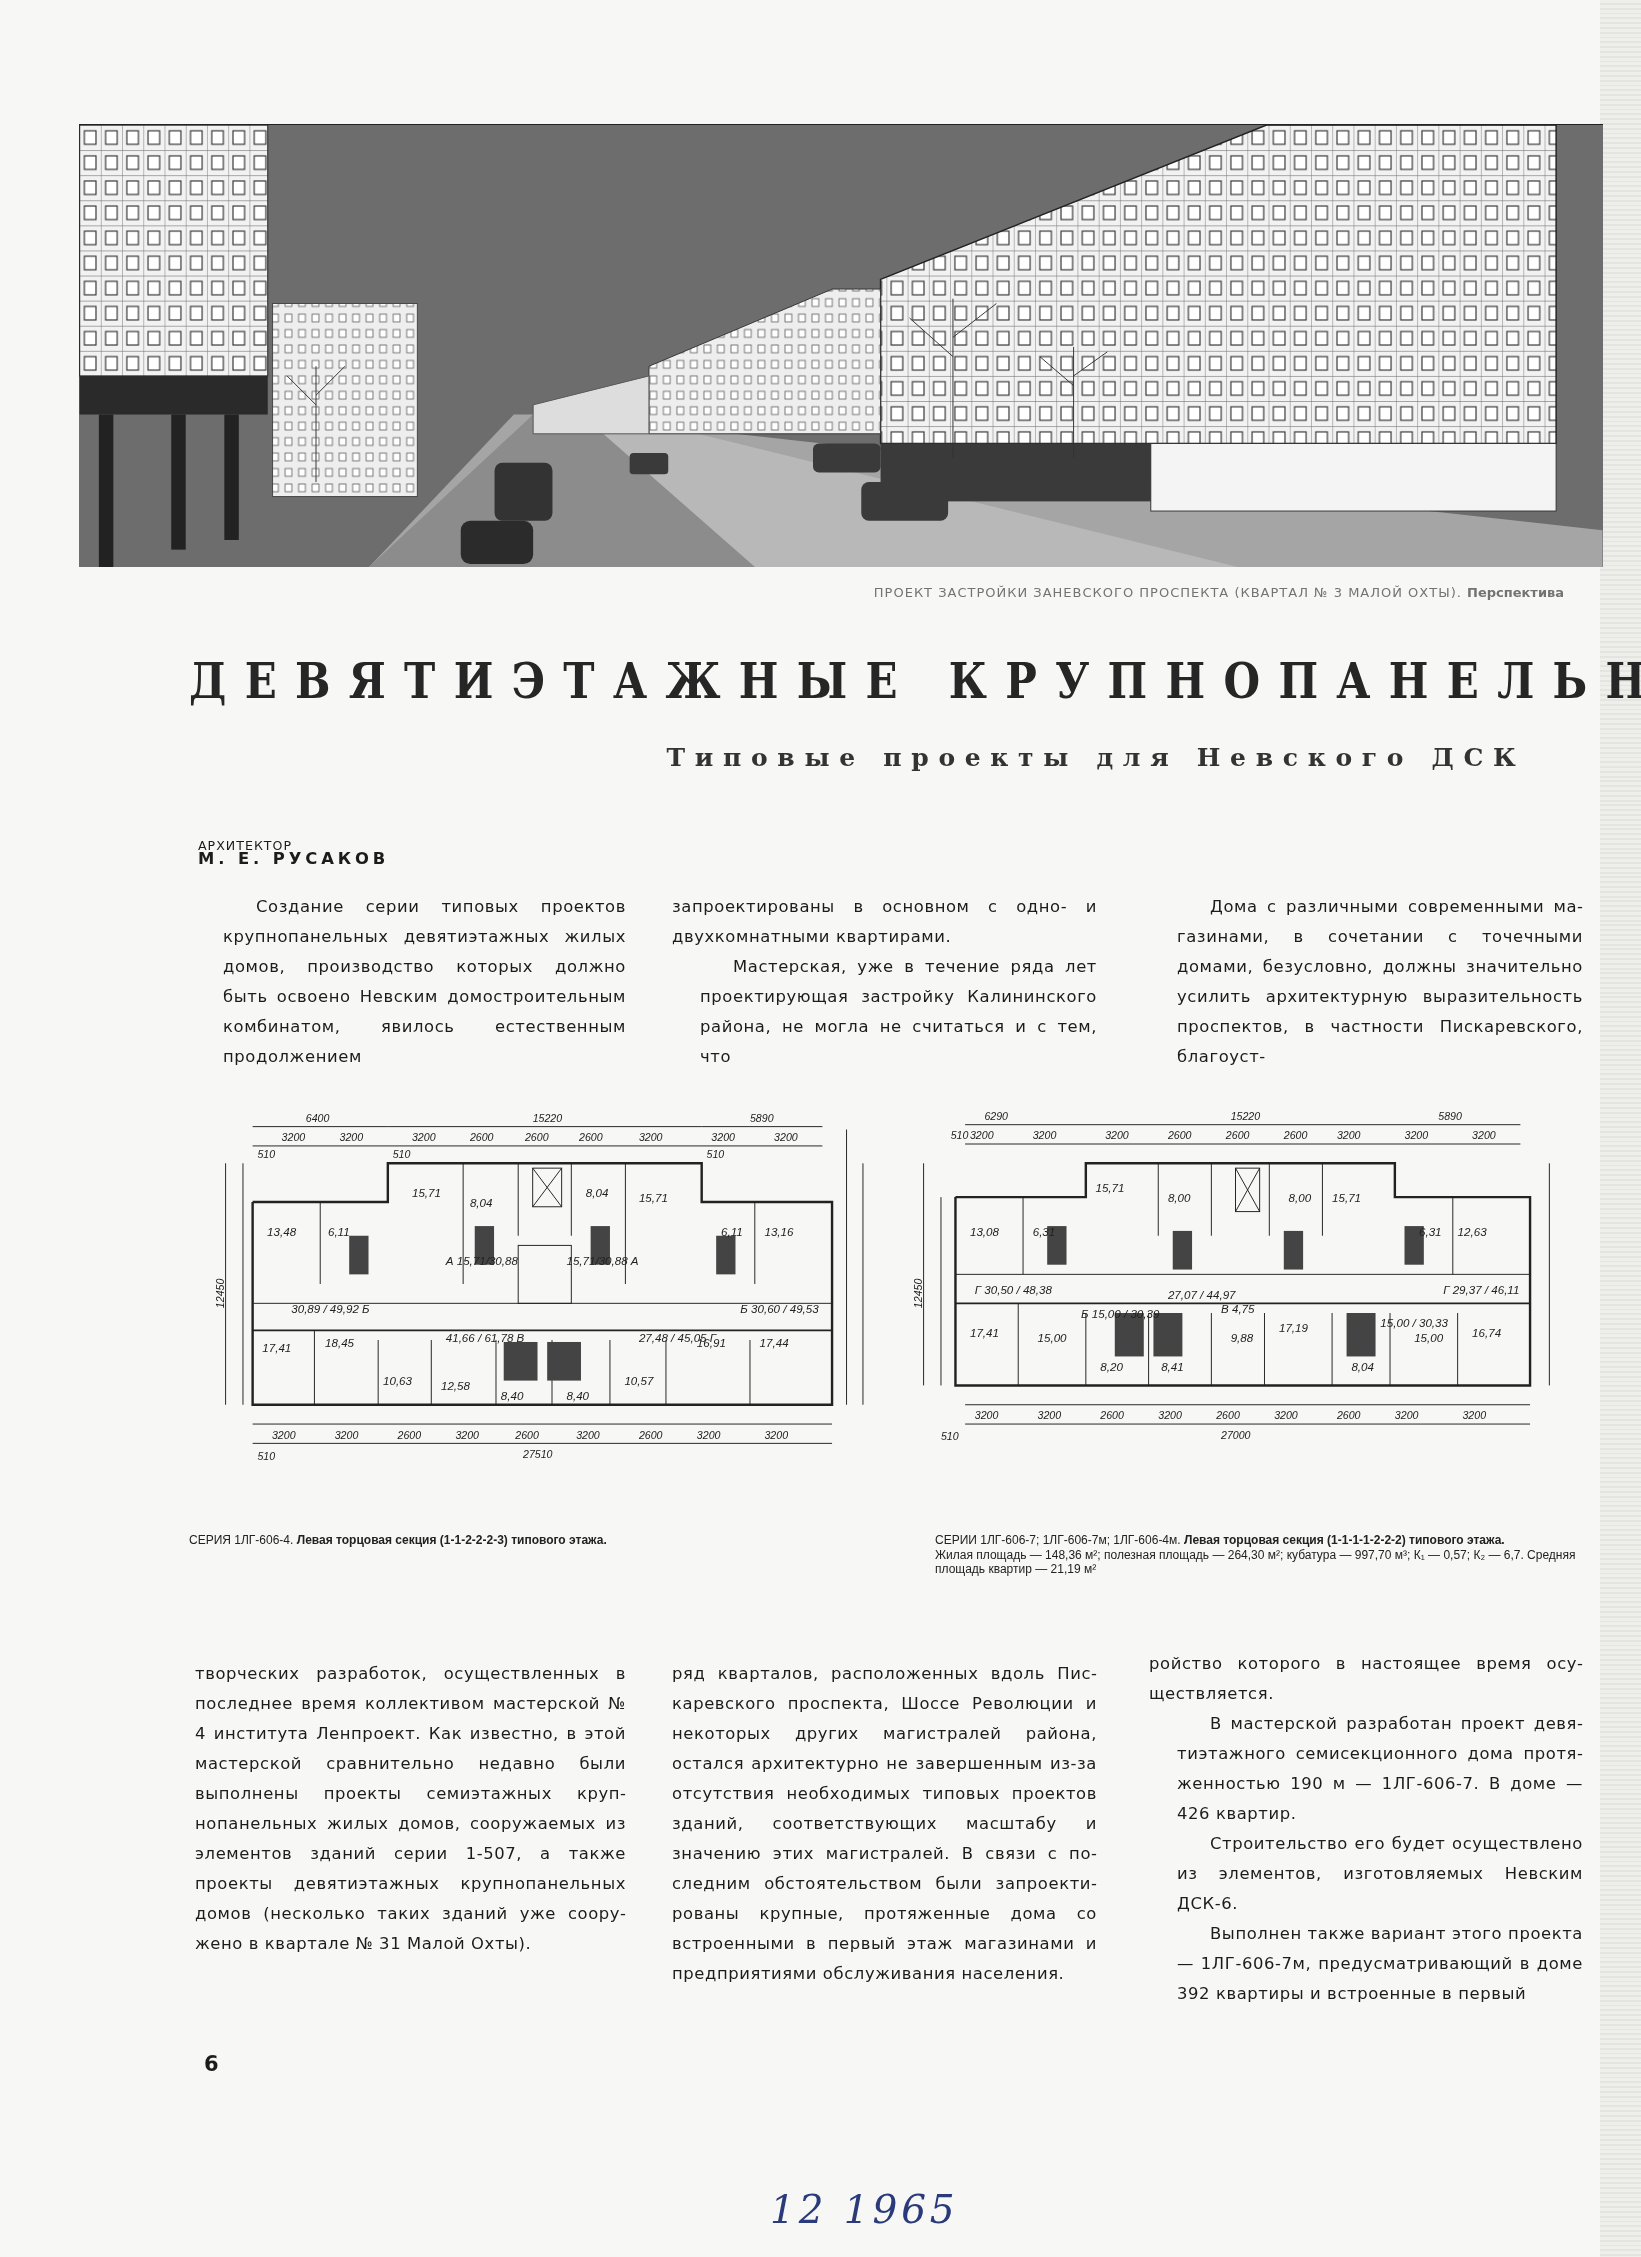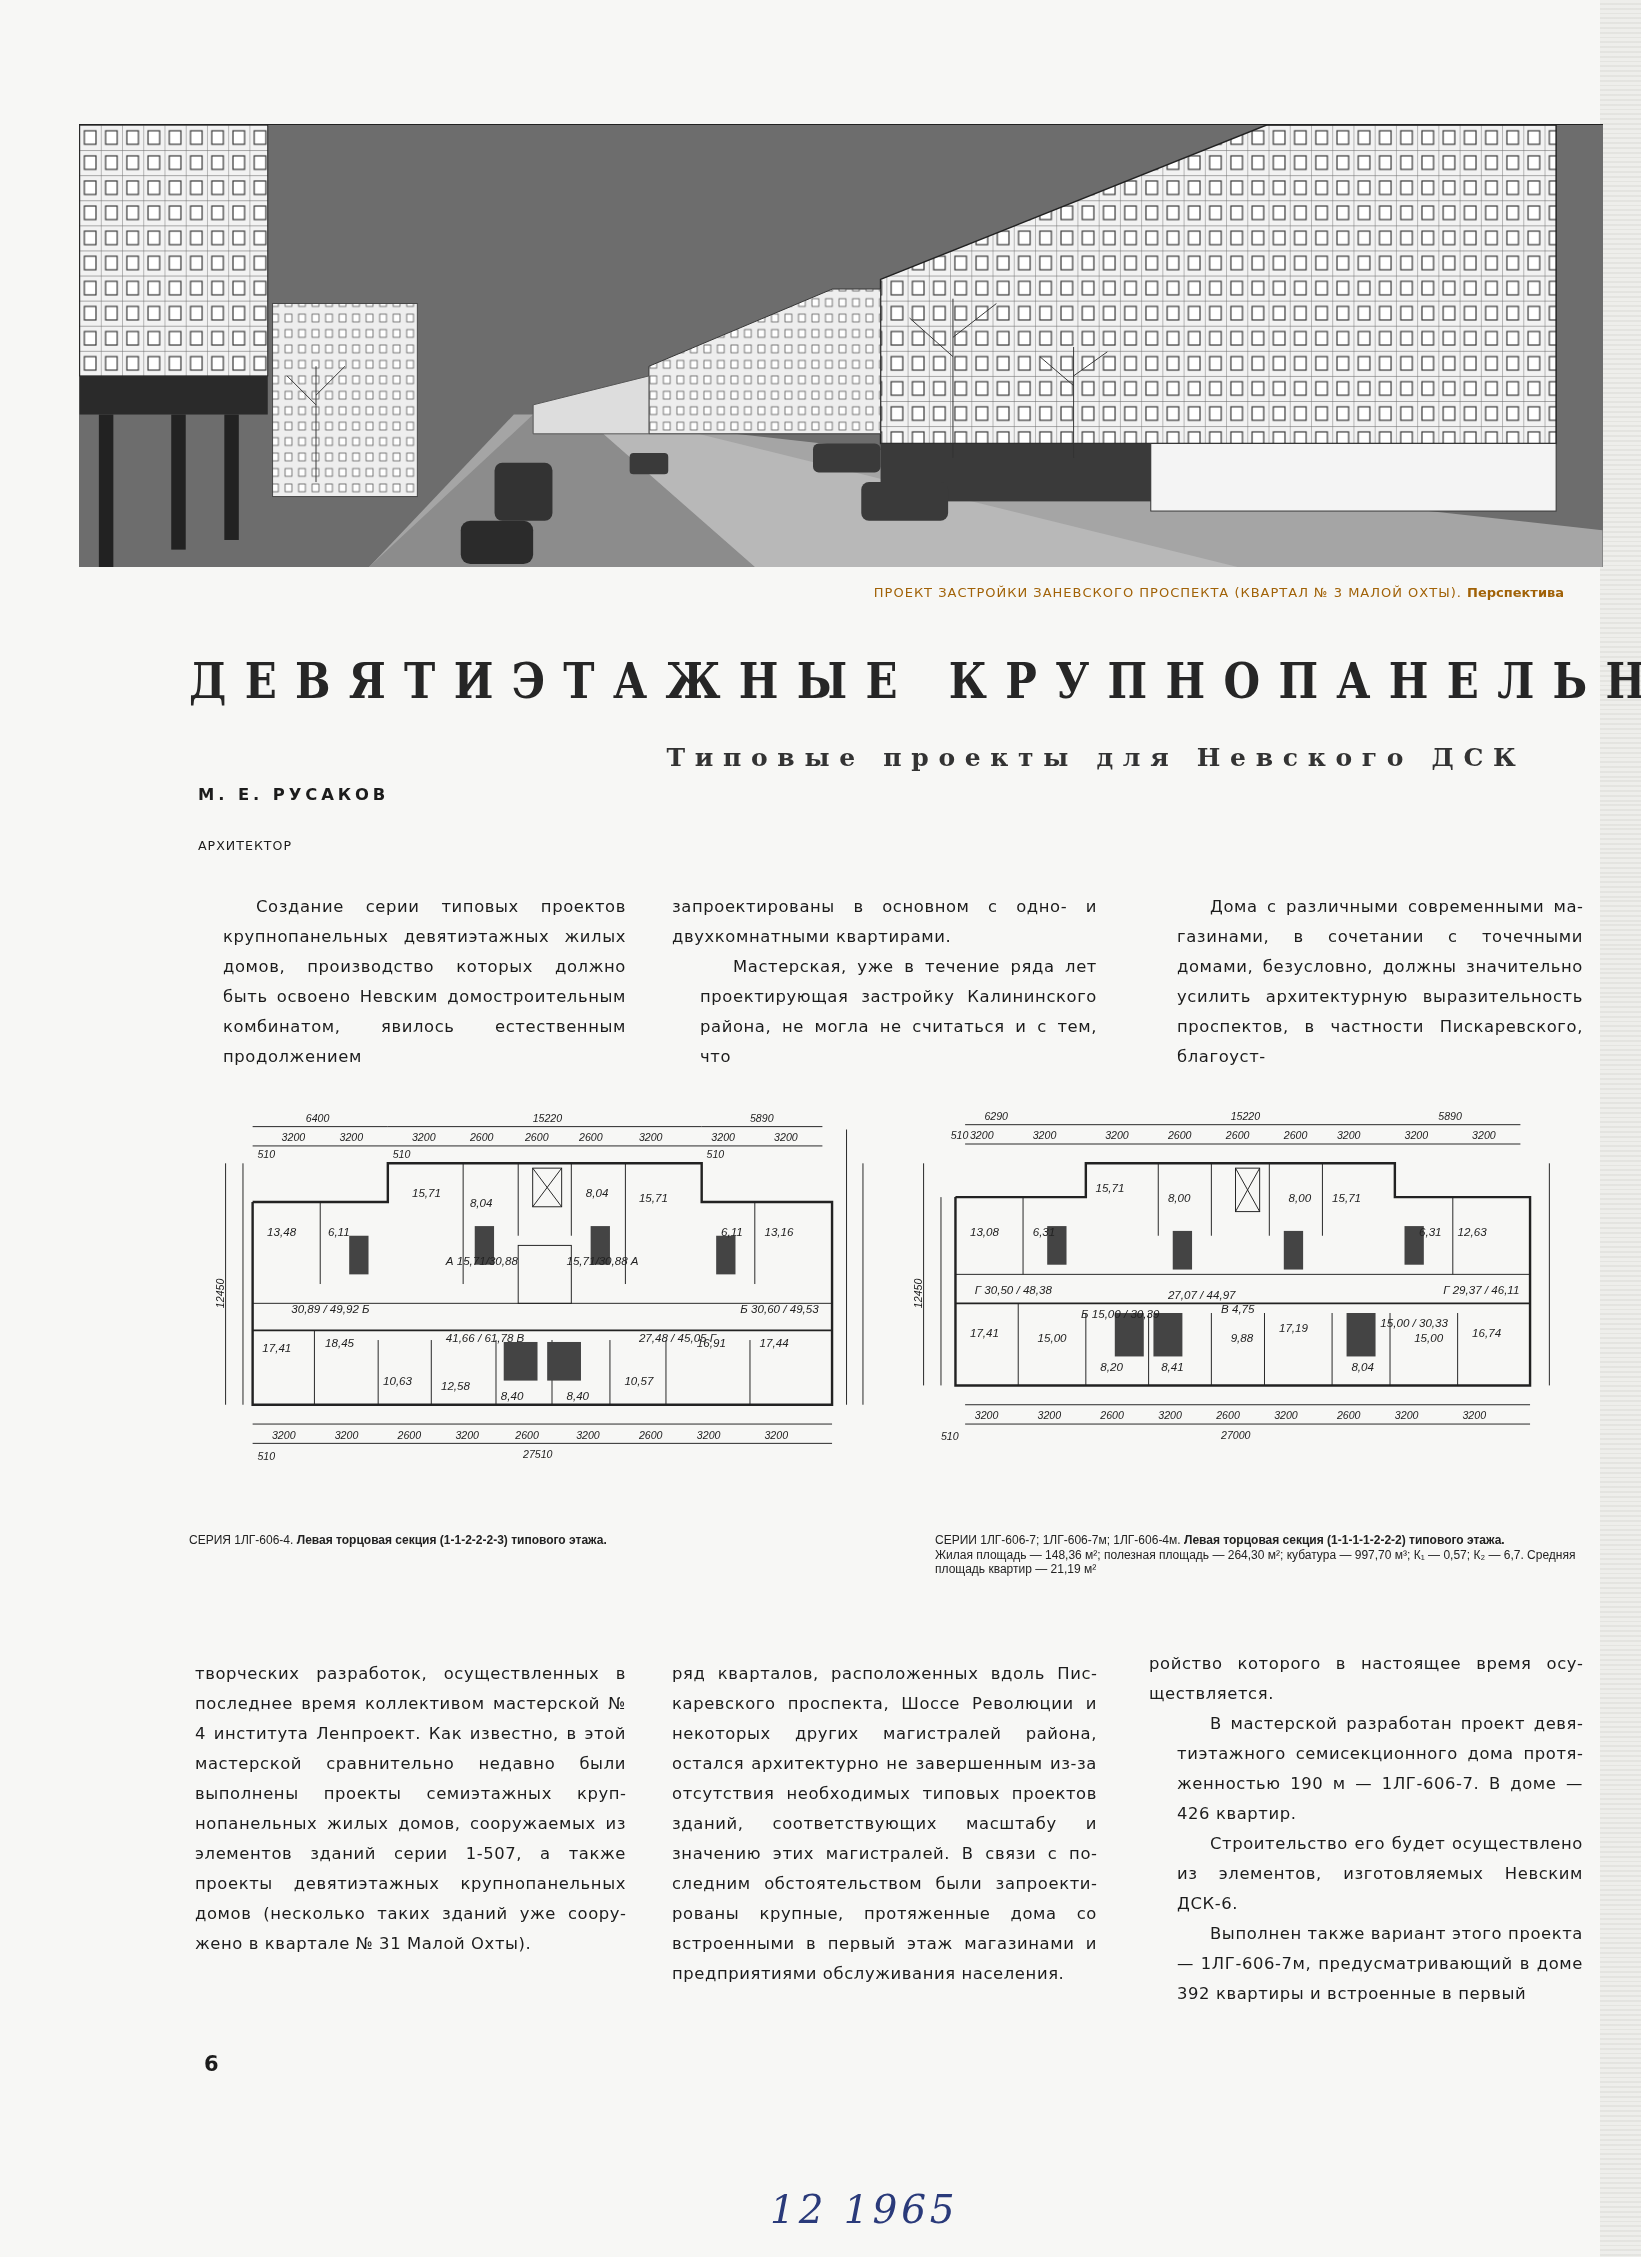--- a/index.html
+++ b/index.html
@@ -3,28 +3,28 @@
 <meta charset="utf-8">
 <style>
   html,body{margin:0;padding:0;}
   body{width:1641px;height:2257px;background:#f7f7f5;position:relative;overflow:hidden;
        font-family:"DejaVu Sans",sans-serif;color:#1c1c1c;}
   .abs{position:absolute;}
   
   #hero{left:79px;top:124px;width:1524px;height:442px;background:#6f6f6f;overflow:hidden;
         border-top:1.9px solid #222;}
   #hero svg{display:block;}
-  #hero-caption{left:792px;top:585px;width:772px;text-align:right;font-size:13px;letter-spacing:1px;color:#a16207;}
+  #hero-caption{left:792px;top:585px;width:772px;text-align:right;font-size:13px;letter-spacing:1px;color:#737373;}
   #hero-caption b{letter-spacing:0;font-weight:bold;}
   
   #title{left:189px;top:657px;width:1381px;font-family:"DejaVu Serif",serif;font-weight:bold;
          font-size:42px;letter-spacing:18.3px;transform:scaleY(1.15);color:#262626;white-space:nowrap;}
   #subtitle{left:618px;top:743px;width:956px;text-align:center;font-family:"DejaVu Serif",serif;
             font-weight:bold;font-size:25px;letter-spacing:9.7px;color:#333;white-space:nowrap;}
-  #author{left:198px;top:785px;font-weight:bold;font-size:16.4px;letter-spacing:3.9px;}
+  #author{left:198px;top:849px;font-weight:bold;font-size:16.4px;letter-spacing:3.9px;}
   #author-role{left:198px;top:838px;font-size:12.6px;letter-spacing:1px;}
   .col{position:absolute;font-size:16.4px;line-height:30px;letter-spacing:0.6px;text-align:justify;}
   .col p{margin:0;}
   .col p.ind{text-indent:33px;margin-left:28px;}
   #col1{left:195px;top:892px;width:431px;}
   #col2{left:672px;top:892px;width:425px;}
   #col3{left:1149px;top:892px;width:434px;}
   #col4{left:195px;top:1659px;width:431px;}
   #col5{left:672px;top:1659px;width:425px;}
   #col6{left:1149px;top:1649px;width:434px;}

